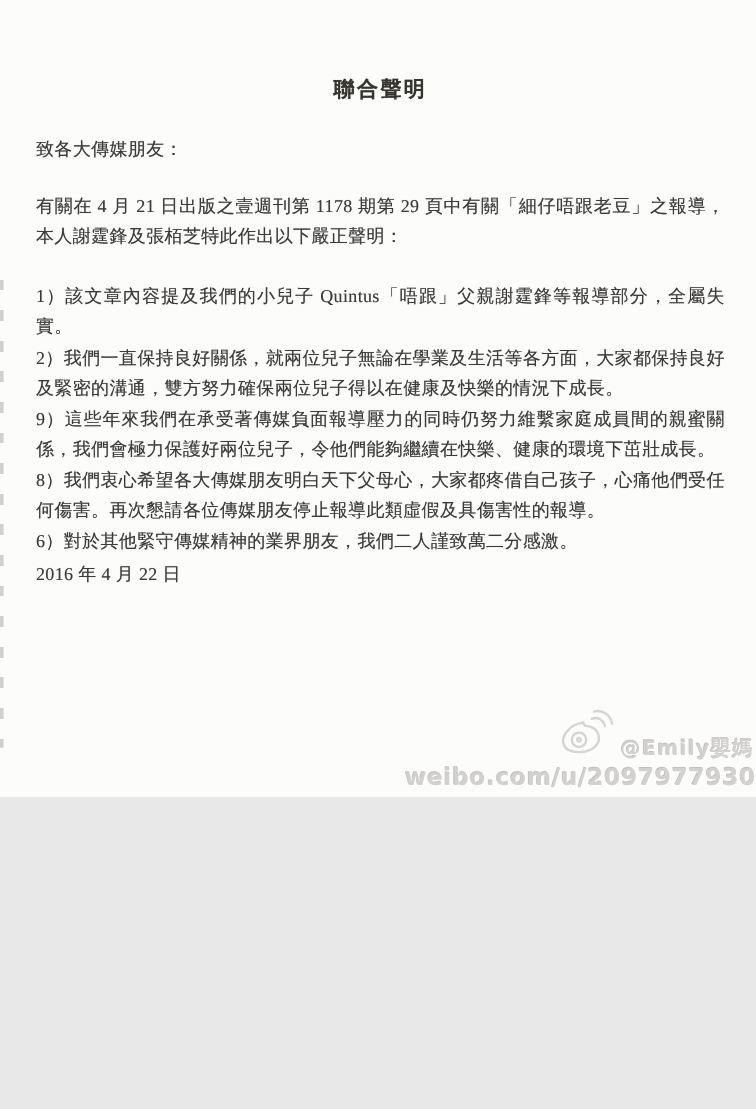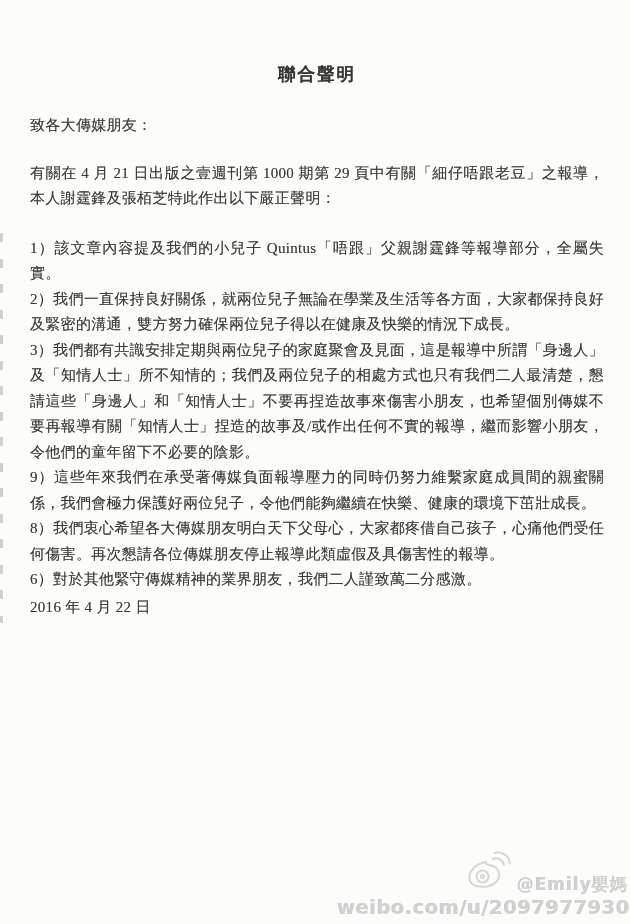--- a/index.html
+++ b/index.html
@@ -1,21 +1,21 @@
 <!DOCTYPE html>
 <html><head>
 <meta charset="utf-8">
 <style>
   html, body { margin: 0; padding: 0; }
   body { width: 630px; height: 924px; background: #e8e8e8; }
 
   .page {
     position: relative;
     width: 630px;
-    height: 924px;
+    height: 664px;
     background: #fcfcfb;
     overflow: hidden;
     font-family: "Liberation Serif", "DejaVu Serif", serif;
     color: #3c3b39;
   }
 
   .content {
     position: absolute;
     left: 30px;
     right: 26px;
@@ -102,26 +102,25 @@
 
 <div class="page">
 
   <div class="edge-marks"></div>
 
   <div class="content">
     <h1 class="doc-title">聯合聲明</h1>
 
     <p class="salutation">致各大傳媒朋友：</p>
 
-    <p class="intro">有關在 4 月 21 日出版之壹週刊第 1000 期第 29 頁中有關「細仔唔跟老豆」之報導，本人謝霆鋒及張栢芝特此作出以下嚴正聲明：</p>
+    <p class="intro">有關在 4 月 21 日出版之壹週刊第 1178 期第 29 頁中有關「細仔唔跟老豆」之報導，本人謝霆鋒及張栢芝特此作出以下嚴正聲明：</p>
 
     <div class="items">
       <p>1）該文章內容提及我們的小兒子 Quintus「唔跟」父親謝霆鋒等報導部分，全屬失實。</p>
       <p>2）我們一直保持良好關係，就兩位兒子無論在學業及生活等各方面，大家都保持良好及緊密的溝通，雙方努力確保兩位兒子得以在健康及快樂的情況下成長。</p>
-      <p>3）我們都有共識安排定期與兩位兒子的家庭聚會及見面，這是報導中所謂「身邊人」及「知情人士」所不知情的；我們及兩位兒子的相處方式也只有我們二人最清楚，懇請這些「身邊人」和「知情人士」不要再捏造故事來傷害小朋友，也希望個別傳媒不要再報導有關「知情人士」捏造的故事及/或作出任何不實的報導，繼而影響小朋友，令他們的童年留下不必要的陰影。</p>
       <p>9）這些年來我們在承受著傳媒負面報導壓力的同時仍努力維繫家庭成員間的親蜜關係，我們會極力保護好兩位兒子，令他們能夠繼續在快樂、健康的環境下茁壯成長。</p>
       <p>8）我們衷心希望各大傳媒朋友明白天下父母心，大家都疼借自己孩子，心痛他們受任何傷害。再次懇請各位傳媒朋友停止報導此類虛假及具傷害性的報導。</p>
       <p>6）對於其他緊守傳媒精神的業界朋友，我們二人謹致萬二分感激。</p>
     </div>
 
 
     <p class="date">2016 年 4 月 22 日</p>
   </div>
 
   <div class="watermark">

